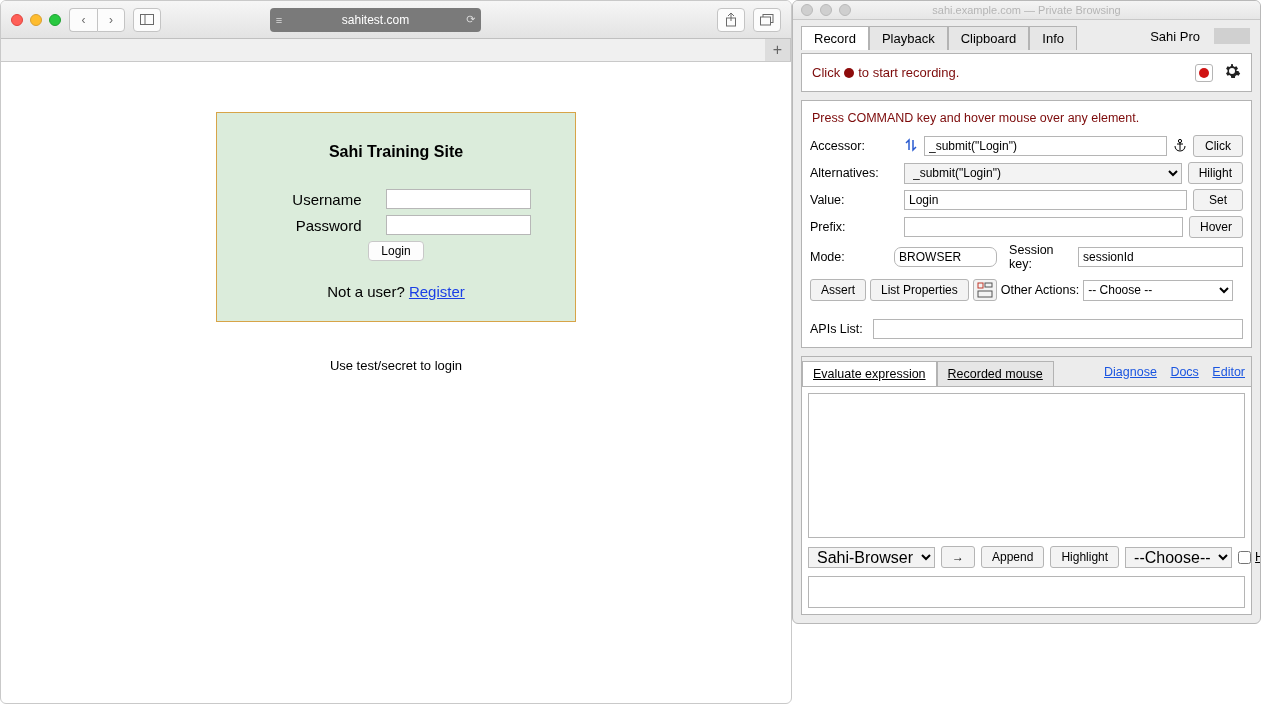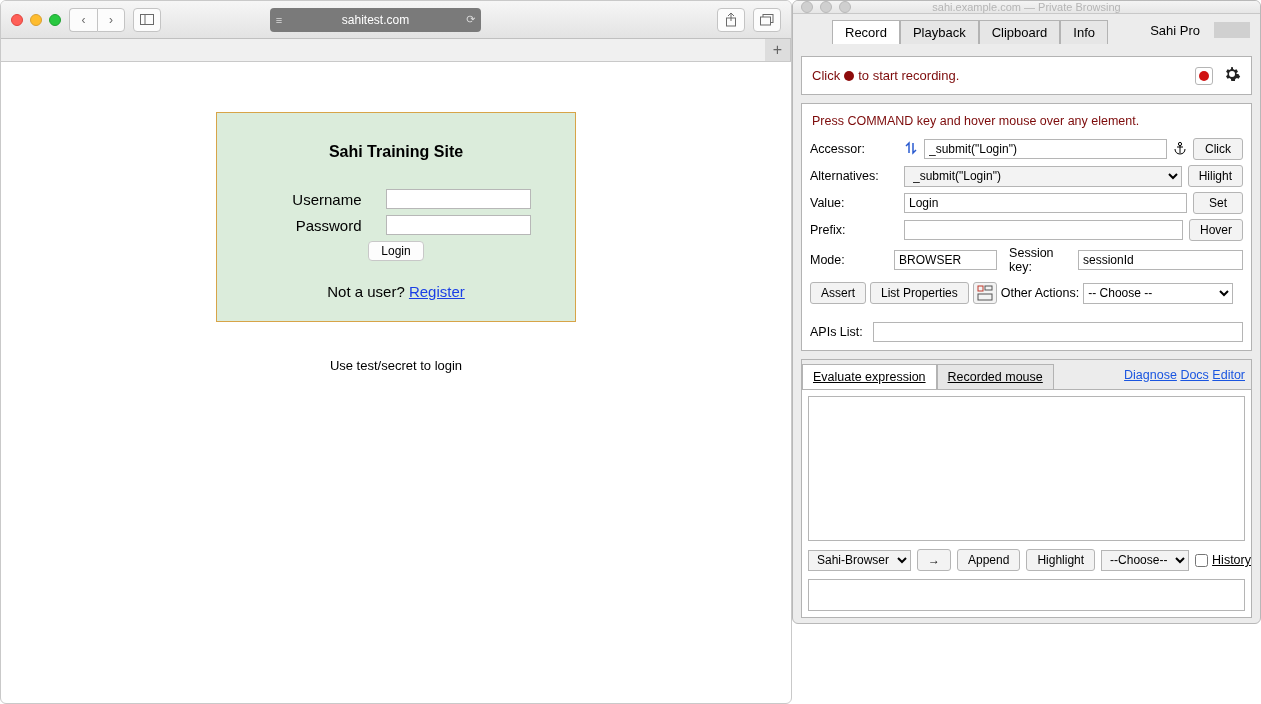--- a/index.html
+++ b/index.html
@@ -32,60 +32,60 @@
   .login-btn-srv { background:#fdfdfd; border:1px solid #c8c8c8; border-radius:4px; font-size:12px; padding:2px 12px; }
   .register-line { margin-top:22px; font-size:15px; }
   .register-line a { color:#1a3fe6; text-decoration:underline; }
   .hint-line { margin-top:36px; font-size:13px; }
 
   
   .sahi-window { width:469px; height:624px; border:1px solid #b8b8b8; border-radius:6px; margin-left:0; background:#ececec; display:flex; flex-direction:column; overflow:hidden;}
   .sahi-titlebar { height:22px; background:linear-gradient(#f4f4f4,#e6e6e6); border-bottom:1px solid #c8c8c8; display:flex; align-items:center; justify-content:center; font-size:11px; color:#b5b5b5; position:relative;}
   .sahi-titlebar .traffic-lights { position:absolute; left:8px; }
   .sahi-titlebar .traffic-lights .dot{ background:#cfcfcf; border:1px solid #b9b9b9;}
-  .brand-row { padding:6px 8px 12px 8px; display:flex; align-items:flex-end; gap:2px; position:relative;margin-left:31px;}
+  .brand-row { padding:6px 8px 3px 8px; display:flex; align-items:flex-end; gap:2px; position:relative;}
   .mini-tabs { display:flex; }
   .mini-tab { font-size:13px; padding:4px 12px; border:1px solid #b3b3b3; background:#e6e6e6; border-bottom:none; cursor:pointer; }
   .mini-tab.active { background:#fff; }
   .brand-label { position:absolute; right:10px; top:8px; font-size:13px; display:flex; align-items:center; gap:14px;}
   .brand-label .swatch{ width:36px; height:16px; background:#d0d0d0;}
   .rec-panel { margin:0 8px 8px 8px; background:#fff; border:1px solid #b3b3b3; padding:8px 10px; display:flex; align-items:center; justify-content:space-between; font-size:13px;}
   .rec-msg { color:#7c0a0a; display:flex; align-items:center; gap:4px;}
   .rec-dot-small { width:10px; height:10px; border-radius:50%; background:#8d0b0b; display:inline-block;}
   .rec-actions { display:flex; align-items:center; gap:10px;}
   .rec-circle-btn { width:18px; height:18px; border:1px solid #b5b5b5; border-radius:3px; display:flex; align-items:center; justify-content:center;}
   .rec-circle-btn .inner{ width:10px; height:10px; border-radius:50%; background:#d01313;}
   .gear-icon svg{ width:18px; height:18px; }
 
   .accessor-panel { margin:0 8px 8px 8px; background:#fff; border:1px solid #b3b3b3; padding:8px 8px; font-size:12.5px;}
   .ap-hint { color:#7c0a0a; font-size:12.5px; margin:2px 0 10px 2px;}
   .ap-row { display:flex; align-items:center; gap:6px; margin-bottom:5px;}
   .ap-row .lbl { width:88px; }
   .ap-input { flex:1; height:20px; border:1px solid #b5b5b5; padding:0 4px; font-size:12px;}
   .ap-select { flex:1; height:21px; border:1px solid #b5b5b5; background:#f3f3f3; font-size:12px; padding:0 4px;}
   .ap-btn { min-width:50px; height:22px; padding:0 10px; border:1px solid #b5b5b5; background:#f3f3f3; border-radius:3px; font-size:12px; display:flex; align-items:center; justify-content:center;}
-  .ap-narrow { width:103px; flex:none;}
+  .ap-narrow { width:103px; flex:none;border-radius:7px;}
   .anchor-icon svg, .updown-icon svg { width:14px; height:14px; }
   .ap-subrow { display:flex; align-items:center; gap:4px; margin-top:8px; }
   .ap-subrow .ap-btn{min-width:auto;}
   .icon-btn { width:24px; height:22px; border:1px solid #b5b5b5; background:#f3f3f3; border-radius:3px; display:flex; align-items:center; justify-content:center;}
   .choose-select { width:150px; height:21px; border:1px solid #b5b5b5; background:#fff; font-size:12px;}
   .apis-row { display:flex; align-items:center; gap:10px; margin-top:18px;}
   .apis-row input{ flex:1; height:20px; border:1px solid #b5b5b5;}
 
   .eval-panel { margin:0 8px 8px 8px; background:#fff; border:1px solid #b3b3b3; padding:6px 6px 6px 6px; display:flex; flex-direction:column; flex:1; position:relative;}
   .eval-tabs-row { display:flex; align-items:center; justify-content:space-between; margin:-6px -6px 6px -6px; border-bottom:1px solid #b3b3b3; background:#ececec; padding-left:0;}
   .eval-tabs { display:flex; }
   .eval-tab { font-size:12.5px; padding:5px 10px; border:1px solid #b3b3b3; border-bottom:none; background:#e6e6e6; margin-top:4px;text-decoration:underline;}
   .eval-tab.active { background:#fff;}
   .eval-links { font-size:12.5px; padding-right:6px;}
-  .eval-links a{ color:#1a55e0; text-decoration:underline; }
+  .eval-links a{ color:#1a55e0; text-decoration:underline; margin-left:10px;}
   .eval-textarea { width:100%; height:145px; border:1px solid #b5b5b5; resize:none; font-size:12px;}
   .eval-controls { display:flex; align-items:center; gap:6px; margin:8px 0;}
-  .eval-controls select{ height:21px; border:1px solid #b5b5b5; font-size:12px; background:#f3f3f3; padding:0 4px;}
+  .eval-controls select{ height:21px; border:1px solid #b5b5b5; font-size:16px; background:#f3f3f3; padding:0 4px;}
   .eval-controls .ap-btn{ min-width:auto;}
   .hist-check { margin-left:auto; display:flex; align-items:center; gap:4px; font-size:12.5px;}
   .hist-check a{ color:#000000; text-decoration:underline;}
   .out-textarea { width:100%; flex:1; border:1px solid #b5b5b5; resize:none;}
 </style>
 </head>
 <body>
 
 <div class="safari-window">
   <div class="safari-toolbar">

